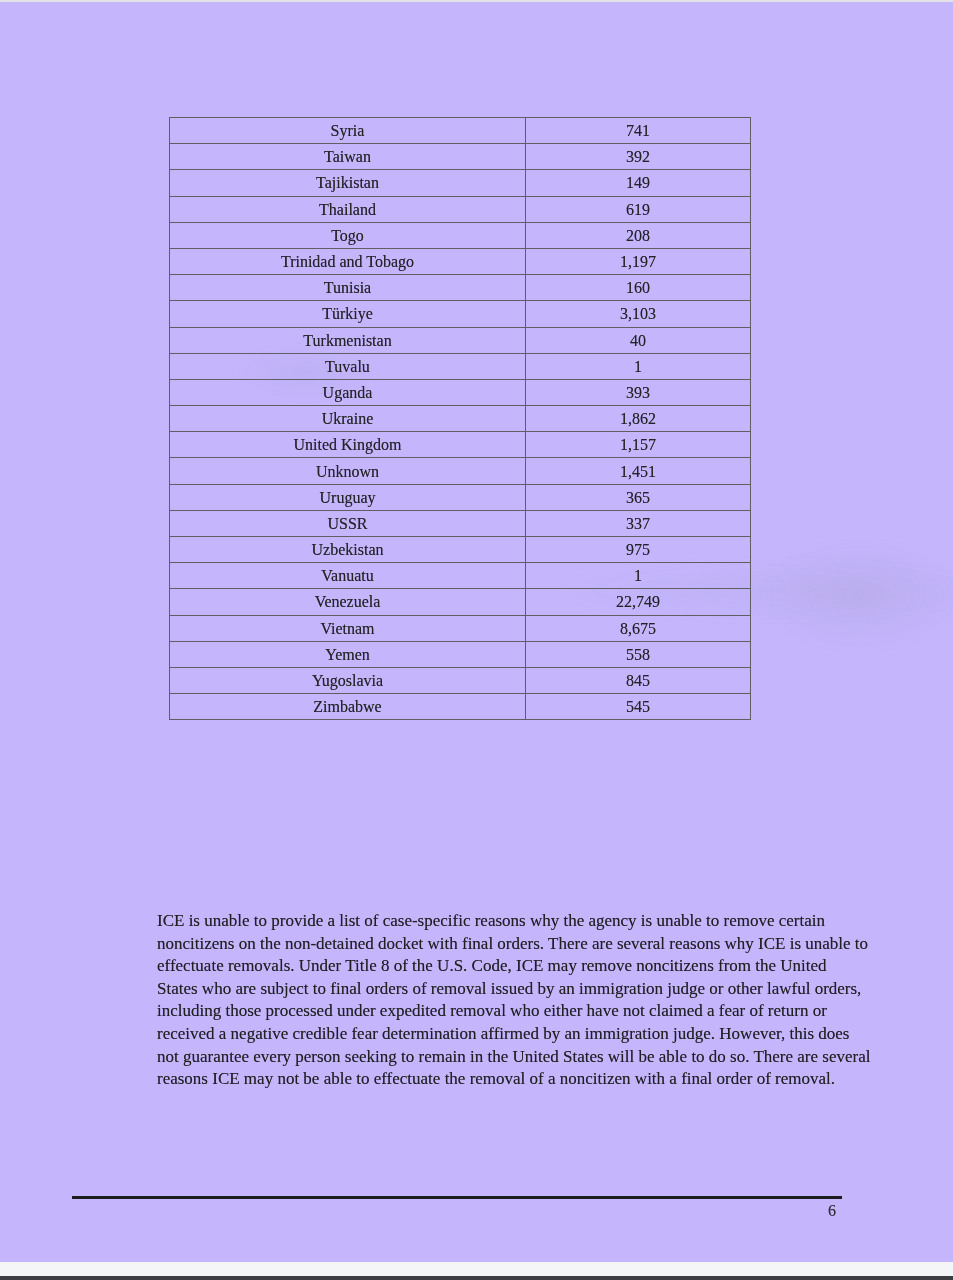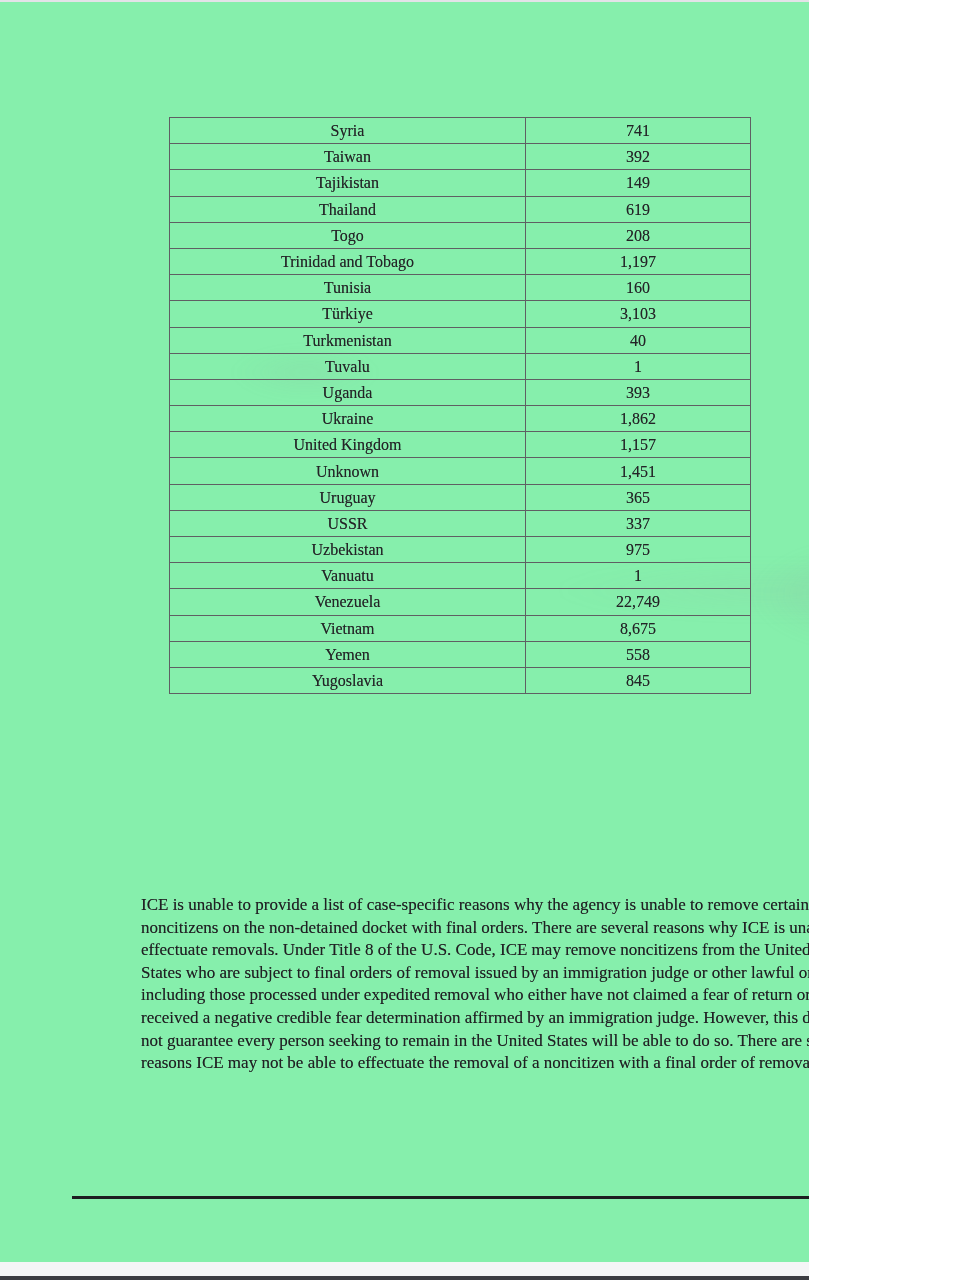--- a/index.html
+++ b/index.html
@@ -2,23 +2,23 @@
 <html><head>
 <meta charset="utf-8">
 <style>
   html, body {
     margin: 0;
     padding: 0;
     background: #ffffff;
   }
   .page {
     position: relative;
-    width: 809px;
+    width: 953px;
     height: 1280px;
-    background: #86efac;
+    background: #c4b5fd;
     overflow: hidden;
     font-family: "Liberation Serif", "DejaVu Serif", serif;
     color: #1e1e20;
   }
   .top-hairline {
     position: absolute;
     left: 0; top: 0;
     width: 100%; height: 2px;
     background: #e3e3e8;
   }
@@ -70,21 +70,21 @@
   table.country-table tr.total-row td {
     font-weight: bold;
     font-size: 16.5px;
   }
   
   .body-text {
     position: absolute;
     left: 141px;
     top: 894px;
     width: 714px;
-    margin: 0;
+    margin: 16px;
     font-size: 17px;
     line-height: 22.6px;
     text-align: left;
     color: #202023;
     text-shadow: 0 0 0.6px rgba(35,35,40,0.5);
   }
   
   .footer-rule {
     position: absolute;
     left: 72px;
@@ -214,20 +214,24 @@
           <td>8,675</td>
         </tr>
         <tr>
           <td>Yemen</td>
           <td>558</td>
         </tr>
         <tr>
           <td>Yugoslavia</td>
           <td>845</td>
         </tr>
+        <tr>
+          <td>Zimbabwe</td>
+          <td>545</td>
+        </tr>
       </tbody>
   </table>
 
   <p class="body-text">ICE is unable to provide a list of case-specific reasons why the agency is unable to remove certain noncitizens on the non-detained docket with final orders. There are several reasons why ICE is unable to effectuate removals. Under Title 8 of the U.S. Code, ICE may remove noncitizens from the United States who are subject to final orders of removal issued by an immigration judge or other lawful orders, including those processed under expedited removal who either have not claimed a fear of return or received a negative credible fear determination affirmed by an immigration judge. However, this does not guarantee every person seeking to remain in the United States will be able to do so. There are several reasons ICE may not be able to effectuate the removal of a noncitizen with a final order of removal.</p>
 
   <div class="footer-rule"></div>
   <div class="page-number">6</div>
 
   <div class="bottom-strip"></div>
   <div class="bottom-bar"></div>

